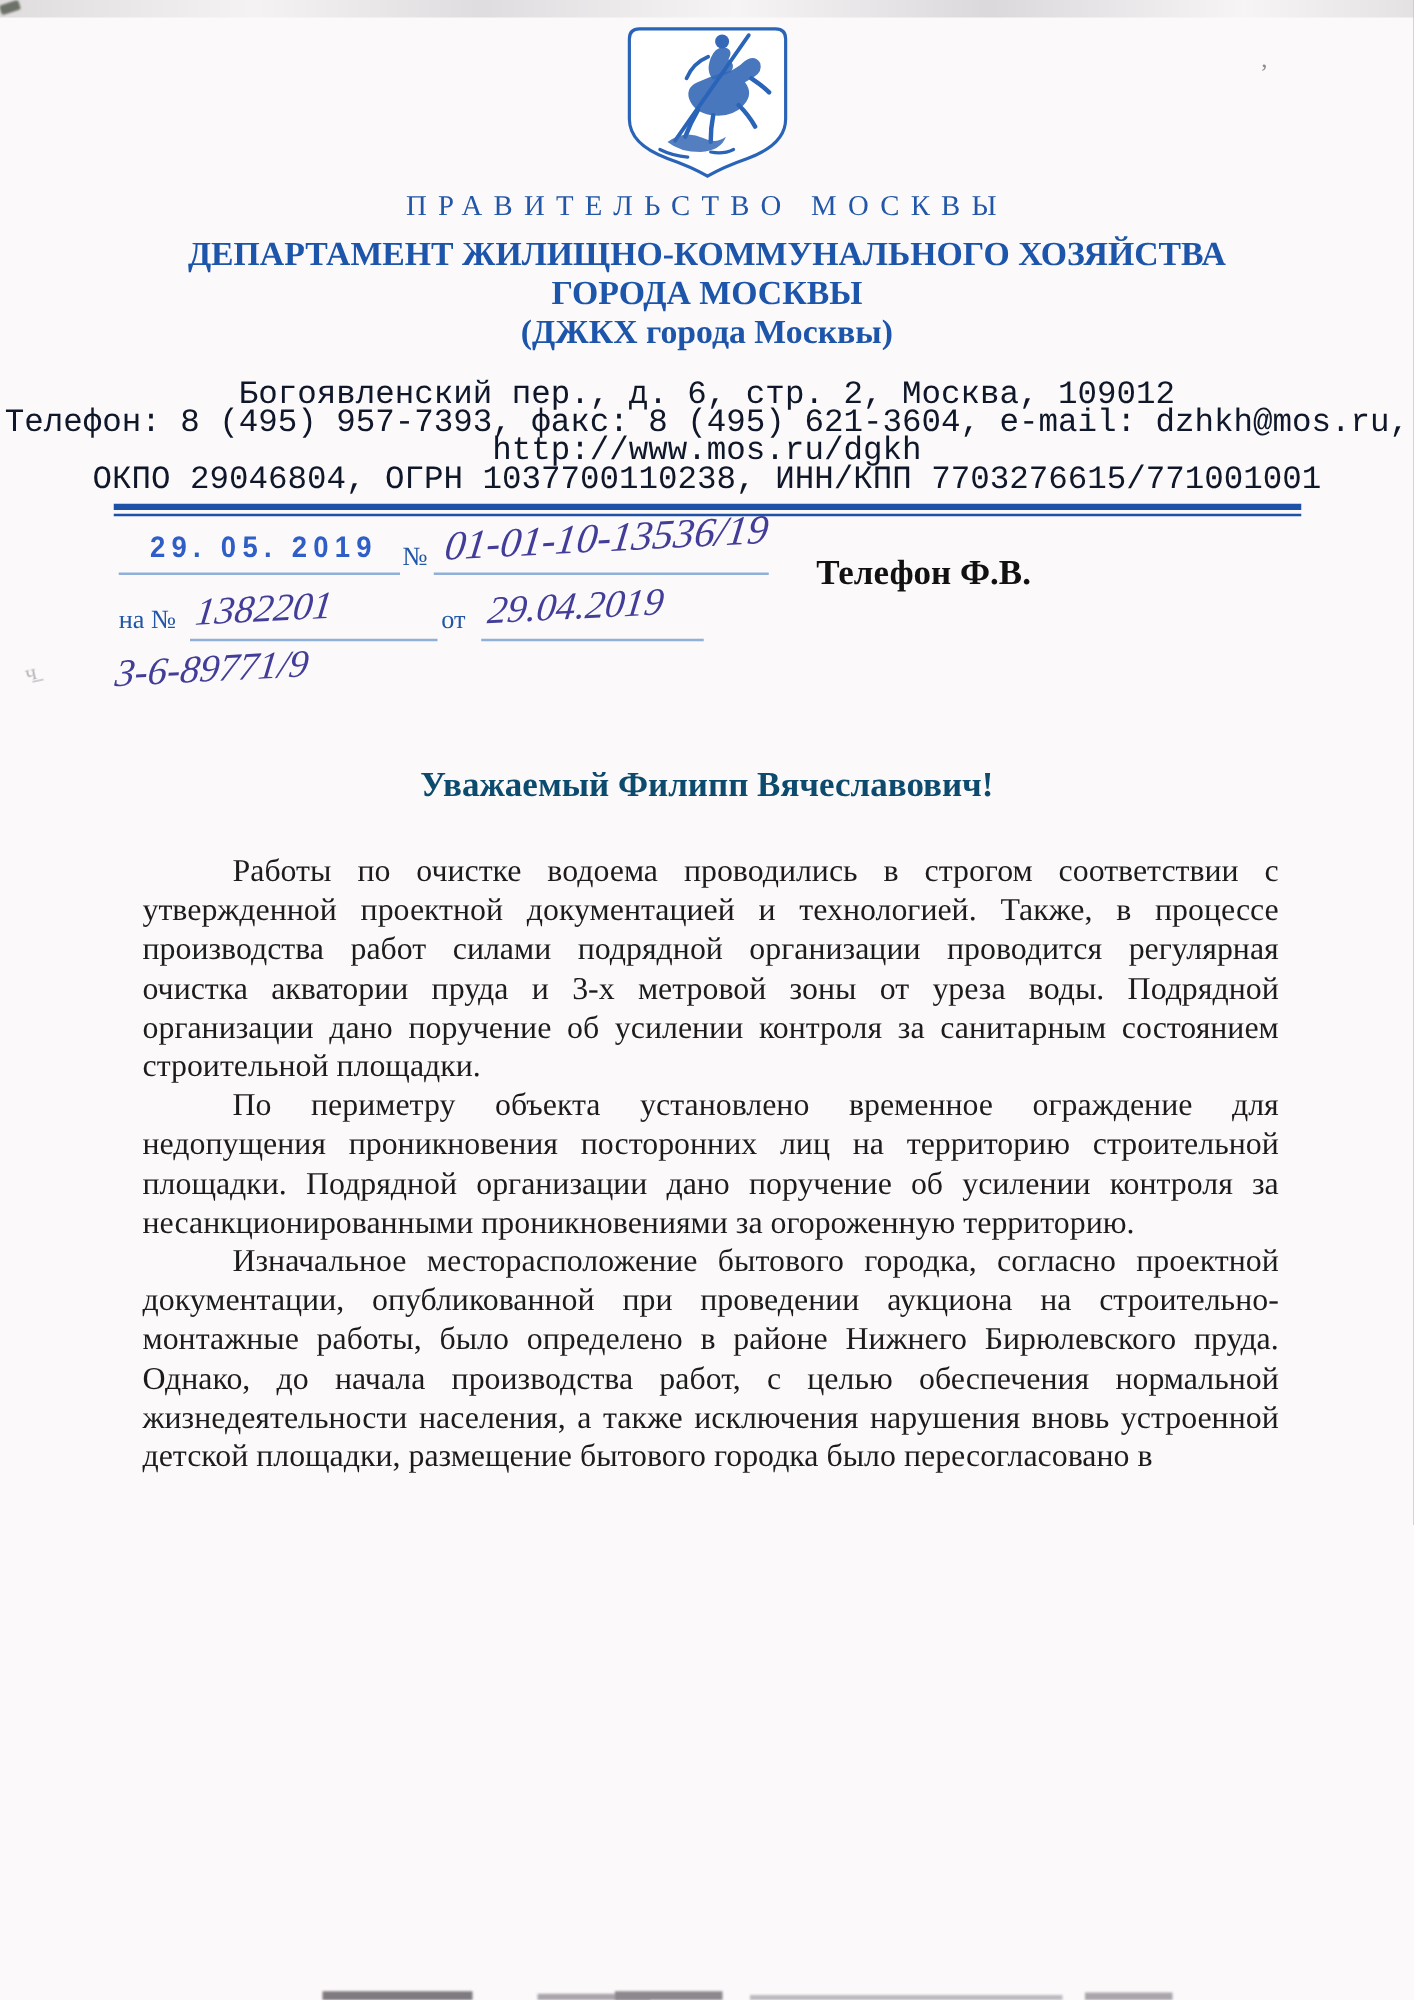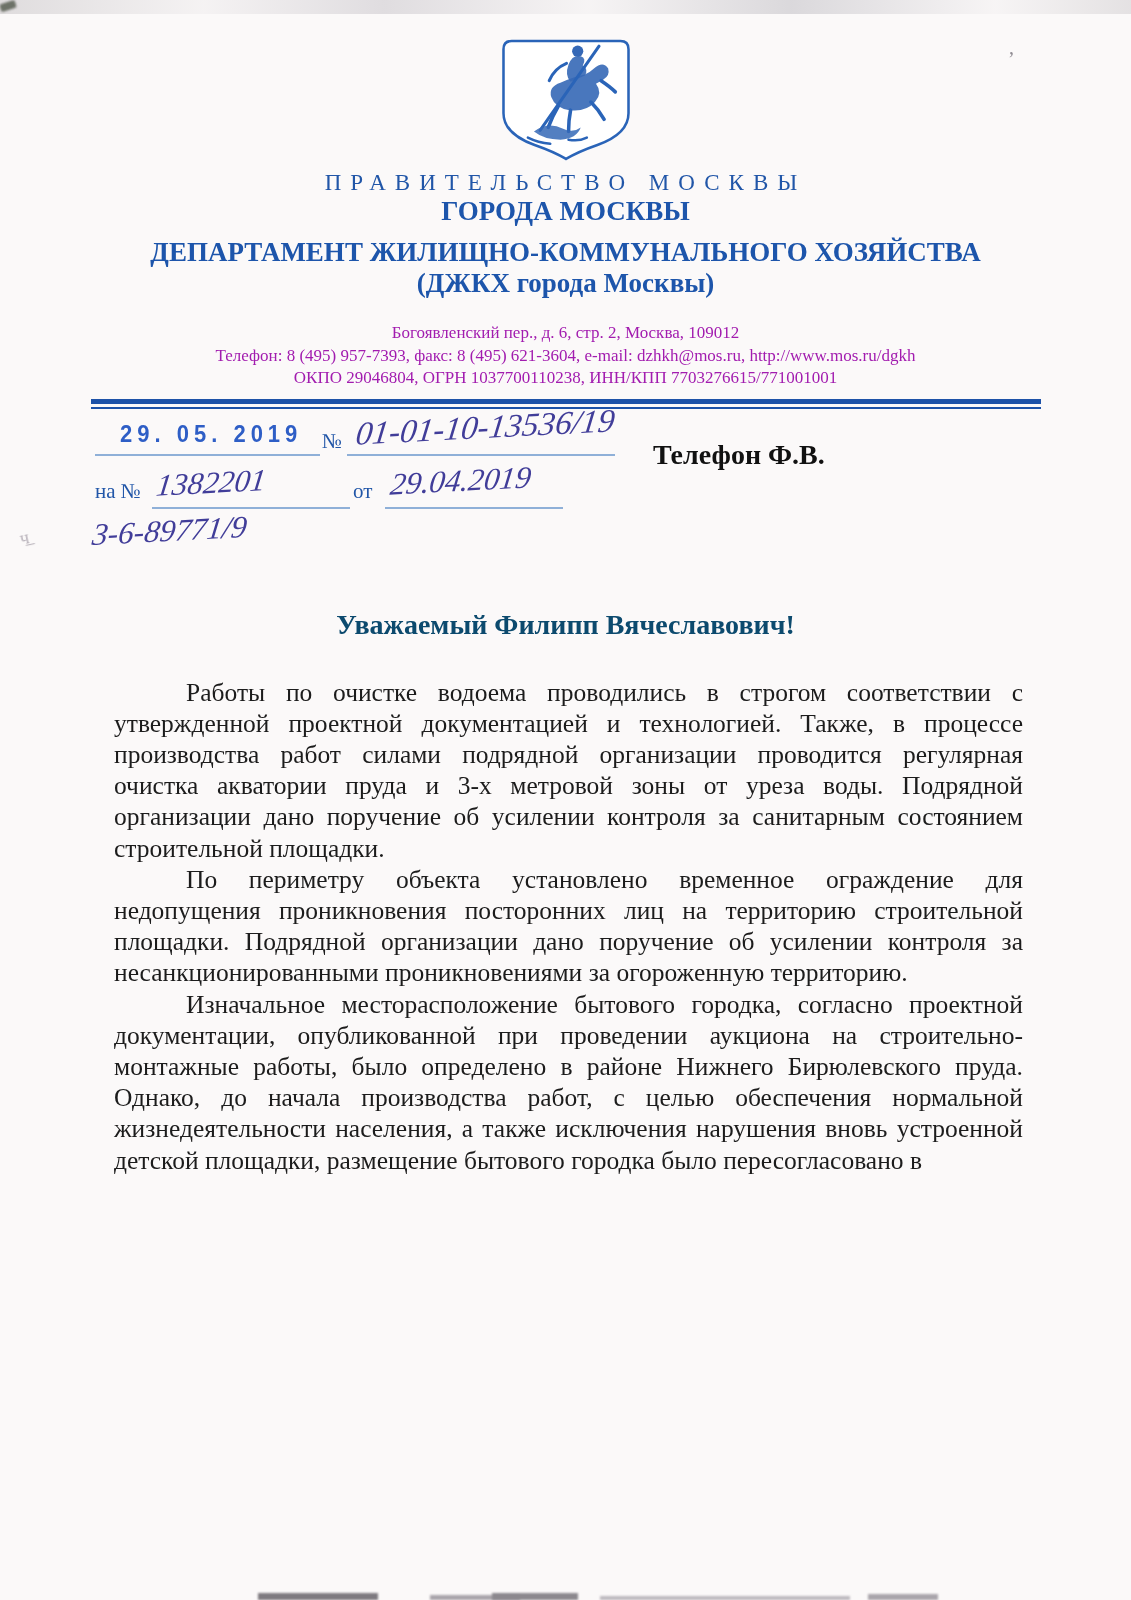--- a/index.html
+++ b/index.html
@@ -24,30 +24,30 @@
   .left-scribble{position:absolute;top:528px;left:20px;color:#b9b3bb;font-size:18px;
     transform:rotate(-12deg);filter:blur(.6px);}
   .bottom-frag{position:absolute;background:#a9a5ab;filter:blur(1px);}
   .bf1{left:258px;bottom:0;width:120px;height:7px;background:#7e7a80;}
   .bf2{left:430px;bottom:0;width:90px;height:5px;}
   .bf3{left:492px;bottom:0;width:86px;height:7px;background:#8c888e;}
   .bf4{left:600px;bottom:0;width:250px;height:4px;background:#bdb9bf;}
   .bf5{left:868px;bottom:0;width:70px;height:6px;}
 
   
-  .letterhead{padding-top:38px;text-align:center;}
+  .letterhead{padding-top:20px;text-align:center;}
   .emblem{width:138px;height:124px;margin:0 auto;display:block;}
   .gov-line{
     margin-top:8px;
     font-size:23px;letter-spacing:9px;
     color:#2156a8;
   }
   .dept-line{font-weight:bold;color:#1d55ab;font-size:27px;line-height:31px;}
   .dept-first{margin-top:10px;}
-  .contact-block{margin-top:23px;color:#a21caf;font-size:17px;line-height:22.5px;}
+  .contact-block{margin-top:23px;color:#0f172a;font-size:26px;line-height:22.5px;font-family:Liberation Mono, monospace;}
   .double-rule{
     width:950px;margin:9px auto 0 auto;
     border-top:5px solid #1d52a8;
     border-bottom:2px solid #1d52a8;
     height:3px;
   }
 
   
   .ref-block{position:relative;height:168px;margin-left:95px;margin-right:95px;text-decoration:underline;}
   .stamp-date{
@@ -119,22 +119,22 @@
       <path d="M70 26 Q74 16 82 18 Q88 20 84 27 Q90 31 86 37 L72 43 Q66 37 70 26 Z" fill="#3568b6" fill-opacity="0.9"></path>
       <circle cx="79" cy="13" r="5.5" fill="#3568b6"></circle>
       <path d="M68 25 Q56 30 51 42" fill="none" stroke="#2a64b8" stroke-width="3" stroke-linecap="round"></path>
 
       <path d="M100 8 L42 91" fill="none" stroke="#2a64b8" stroke-width="3" stroke-linecap="round"></path>
 
       <path d="M36 92 Q50 82 64 89 Q74 94 82 88 Q78 99 62 100 Q46 100 36 92 Z" fill="#3568b6" fill-opacity="0.85"></path>
       <path d="M30 98 Q40 103 52 104 M70 100 Q80 102 88 98" fill="none" stroke="#2a64b8" stroke-width="2.5" stroke-linecap="round"></path>
     </svg>
     <div class="gov-line">ПРАВИТЕЛЬСТВО  МОСКВЫ</div>
+    <div class="dept-line dept-first">ДЕПАРТАМЕНТ ЖИЛИЩНО-КОММУНАЛЬНОГО ХОЗЯЙСТВА</div>
     <div class="dept-line">ГОРОДА МОСКВЫ</div>
-    <div class="dept-line dept-first">ДЕПАРТАМЕНТ ЖИЛИЩНО-КОММУНАЛЬНОГО ХОЗЯЙСТВА</div>
     <div class="dept-line">(ДЖКХ города Москвы)</div>
     <div class="contact-block">
       <div>Богоявленский пер., д. 6, стр. 2, Москва, 109012</div>
       <div>Телефон: 8 (495) 957-7393, факс: 8 (495) 621-3604, e-mail: dzhkh@mos.ru, http://www.mos.ru/dgkh</div>
       <div>ОКПО 29046804, ОГРН 1037700110238, ИНН/КПП 7703276615/771001001</div>
     </div>
     <div class="double-rule"></div>
   </div>
 
   <div class="ref-block">

